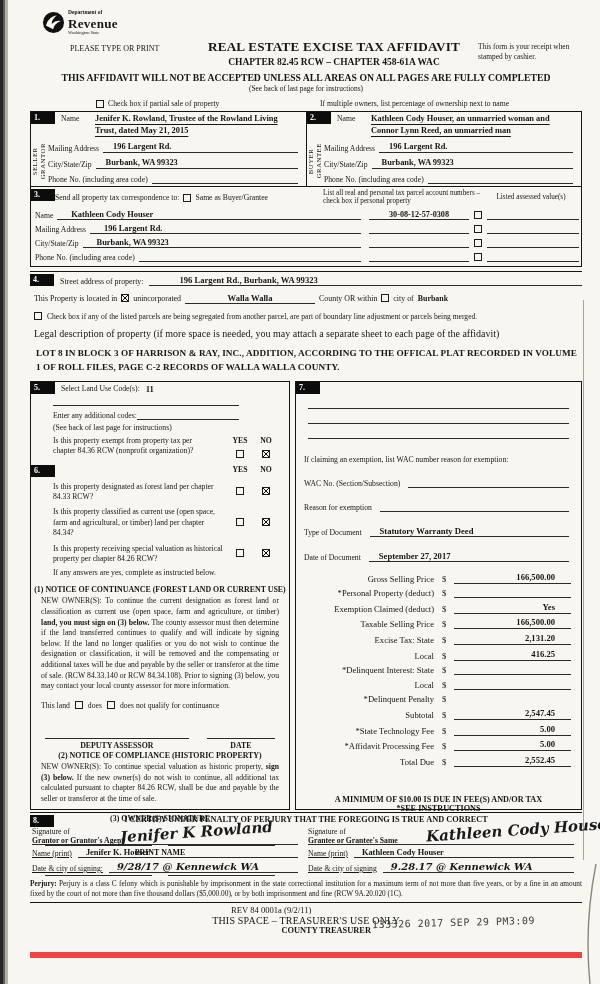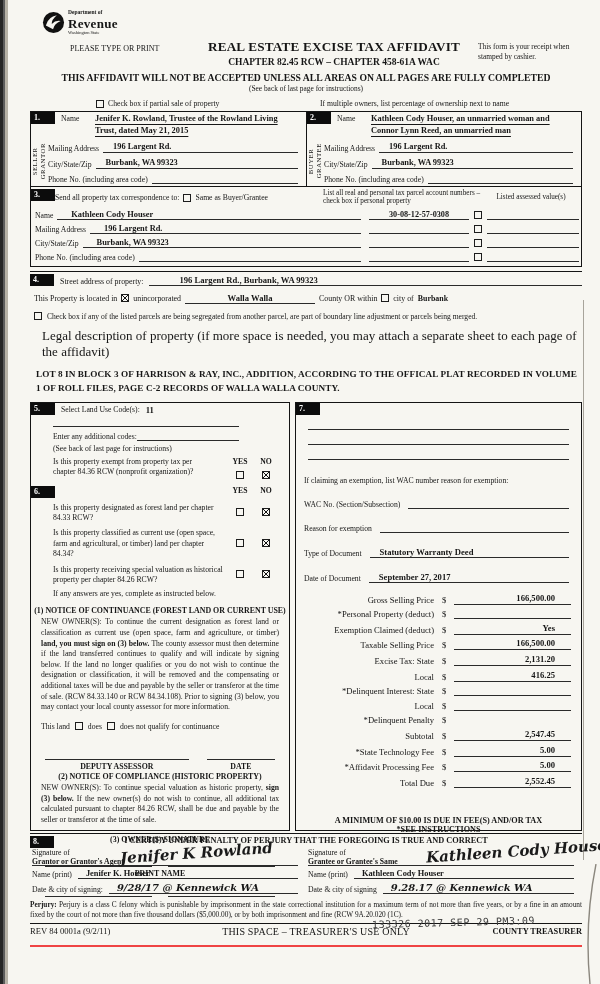--- a/index.html
+++ b/index.html
@@ -73,21 +73,21 @@
   .s3-row .ass { width:92px; border-bottom:1px solid #2a2a2a; flex:none; margin-right:2px; min-height:10px; }
 
   
   .s4 { margin-top:4px; border-top:1.2px solid #141414; padding-top:2px; }
   .s4-street { display:flex; align-items:flex-end; font-size:7.9px; }
   .s4-street .lab { padding:0 6px 0 6px; white-space:nowrap; }
   .s4-street .fill { flex:1; border-bottom:1px solid #2a2a2a; font-weight:bold; font-size:8.6px; padding-left:30px; }
   .s4-loc { display:flex; align-items:center; gap:4px; font-size:7.9px; margin-top:7px; margin-left:4px; }
   .s4-loc .cty { width:130px; border-bottom:1px solid #2a2a2a; font-weight:bold; font-size:8.6px; text-align:center; }
   .s4-seg { display:flex; gap:5px; font-size:7.6px; margin-top:8px; margin-left:4px; align-items:center; }
-  .s4-legal { font-size:13px; margin-top:7px; margin-left:12px; }
+  .s4-legal { font-size:10px; margin-top:7px; margin-left:4px; }
   .s4-legalval { font-weight:bold; font-size:9.2px; line-height:1.5; margin:8px 2px 6px 6px; letter-spacing:0.1px; }
 
   
   .mid { display:flex; margin-top:2px; height:429px; }
   .lbox { width:260px; border:1.6px solid #141414; flex:none; font-size:7.7px; }
   .rbox { flex:1; border:1.6px solid #141414; margin-left:5px; font-size:7.7px; }
 
   .s5-head { display:flex; align-items:flex-start; }
   .s5-lab { padding:2px 6px; }
   .s5-code { font-weight:bold; font-size:8.6px; padding-top:2px; }
@@ -140,26 +140,26 @@
   .s8 .numbox { position:absolute; left:0; top:2px; }
   .certify { text-align:center; font-weight:bold; font-size:8.3px; }
   .sig-grid { display:flex; margin-top:3px; }
   .sig-half { width:50%; padding:0 8px 0 2px; position:relative; }
   .sig-lab { font-size:7.7px; line-height:1.25; }
   .sig-lab b { font-size:7.7px; }
   .script { position:absolute; font-style:italic; font-weight:bold; font-size:15px;
     font-family:"DejaVu Serif", serif; transform:rotate(-4deg); white-space:nowrap; color:#1a1a1a; }
   .sig-underline { border-bottom:1px solid #2a2a2a; margin-top:-2px; }
   .sig-row { display:flex; align-items:flex-end; font-size:7.7px; margin-top:3px; }
-  .sig-row .lab { white-space:nowrap; padding-right:6px; }
+  .sig-row .lab { white-space:nowrap; padding-right:6px;text-decoration:underline; }
   .sig-row .fill { flex:1; border-bottom:1px solid #2a2a2a; font-weight:bold; font-size:8.4px; padding-left:8px; min-height:10px; }
   .sig-row .fill.hand { font-style:italic; font-size:10px; font-family:"DejaVu Serif", serif; }
 
   .perjury { font-size:7.3px; line-height:1.35; margin-top:6px; border-bottom:1.4px solid #141414; padding-bottom:3px; text-align:justify; }
-  .footer { display:flex; align-items:center; margin-top:2px; border-bottom:2px solid #ef4444; padding-bottom:8px; }
+  .footer { display:flex; align-items:center; margin-top:2px; border-bottom:6px solid #ef4444; padding-bottom:17px;flex-direction:column; }
   .f-rev { font-size:8.6px; width:150px; }
   .f-center { flex:1; text-align:center; font-size:10px; letter-spacing:0.2px; }
   .f-treas { width:130px; text-align:right; font-weight:bold; font-size:8.4px; }
 
   .stamp { position:absolute; left:372px; top:917px; font-family:"DejaVu Sans Mono", monospace;
     font-size:10px; color:#3e3e3e; letter-spacing:0.5px; transform:rotate(-1.5deg); white-space:nowrap; }
   .arc { position:absolute; right:0; bottom:0; }
 </style>
 </head>
 <body>

